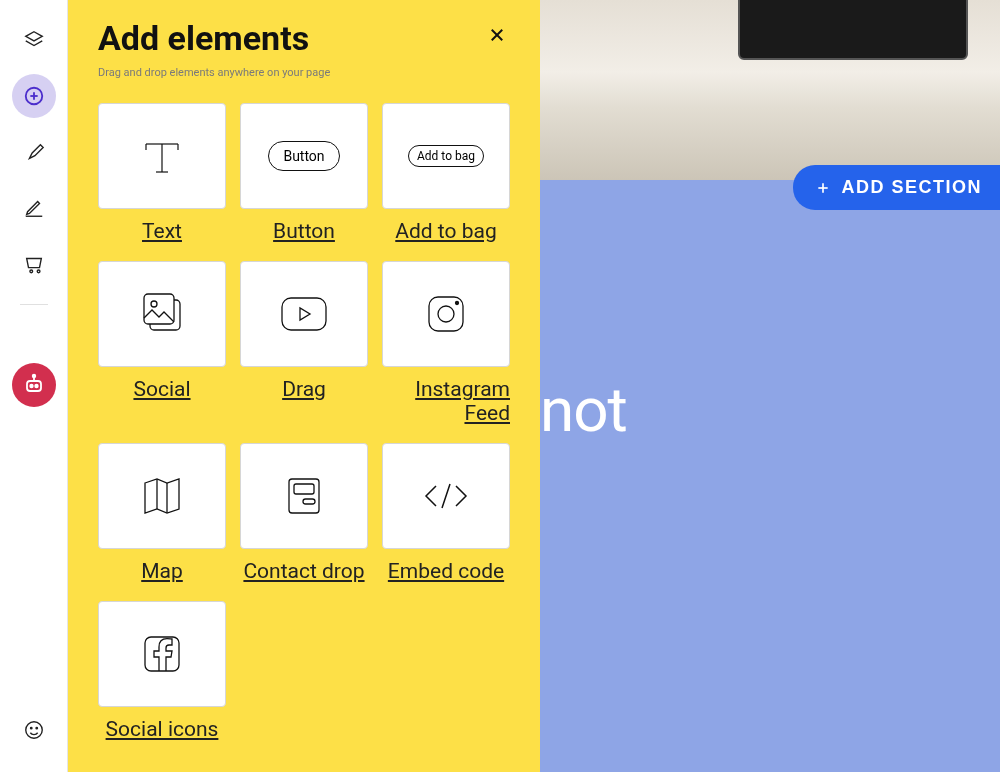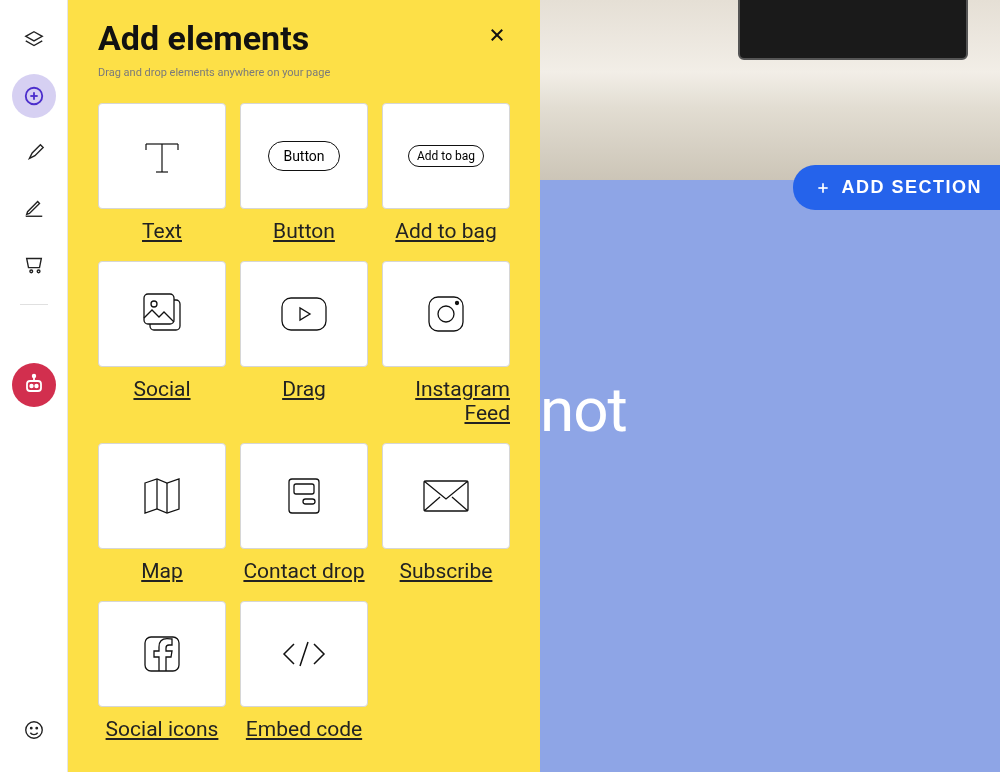--- a/index.html
+++ b/index.html
@@ -329,47 +329,36 @@
       <div class="card-box">
         <svg width="46" height="46" viewBox="0 0 46 46" fill="none" stroke="#111" stroke-width="1.3">
             <rect x="8" y="6" width="30" height="34" rx="3"></rect>
             <rect x="13" y="11" width="20" height="10" rx="2"></rect>
             <rect x="22" y="26" width="12" height="5" rx="2.5"></rect>
           </svg>
       </div>
       <span class="card-label">Contact drop</span>
     </div>
 
-    <div class="element-card">
-      <div class="card-box">
-        <svg width="56" height="42" viewBox="0 0 56 42" fill="none" stroke="#111" stroke-width="1.3">
-            <rect x="6" y="6" width="44" height="30" rx="2"></rect>
-            <path d="M6 6l22 18L50 6"></path>
-            <path d="M6 36l16-14"></path>
-            <path d="M50 36L34 22"></path>
-          </svg>
-      </div>
-      <span class="card-label">Subscribe</span>
-    </div>
-
-    <div class="element-card">
-      <div class="card-box">
-        <svg width="46" height="46" viewBox="0 0 46 46" fill="none" stroke="#111" stroke-width="1.3">
-            <rect x="6" y="6" width="34" height="34" rx="6"></rect>
-            <path d="M27 40V26h5l1-6h-6v-3c0-2 1-3 3-3h3V8c-1 0-3-0.3-5-0.3-5 0-8 3-8 8.3V20h-5v6h5v14"></path>
-          </svg>
-      </div>
-      <span class="card-label">Social icons</span>
-    </div>
 
     <div class="element-card">
       <div class="card-box">
         <svg width="56" height="36" viewBox="0 0 56 36" fill="none" stroke="#111" stroke-width="1.5">
             <polyline points="18,8 8,18 18,28"></polyline>
             <polyline points="38,8 48,18 38,28"></polyline>
             <line x1="32" y1="6" x2="24" y2="30"></line>
           </svg>
       </div>
       <span class="card-label">Embed code</span>
     </div>
 
+    <div class="element-card">
+      <div class="card-box">
+        <svg width="46" height="46" viewBox="0 0 46 46" fill="none" stroke="#111" stroke-width="1.3">
+            <rect x="6" y="6" width="34" height="34" rx="6"></rect>
+            <path d="M27 40V26h5l1-6h-6v-3c0-2 1-3 3-3h3V8c-1 0-3-0.3-5-0.3-5 0-8 3-8 8.3V20h-5v6h5v14"></path>
+          </svg>
+      </div>
+      <span class="card-label">Social icons</span>
+    </div>
+
   </div>
 </div>
 
 </body></html>

